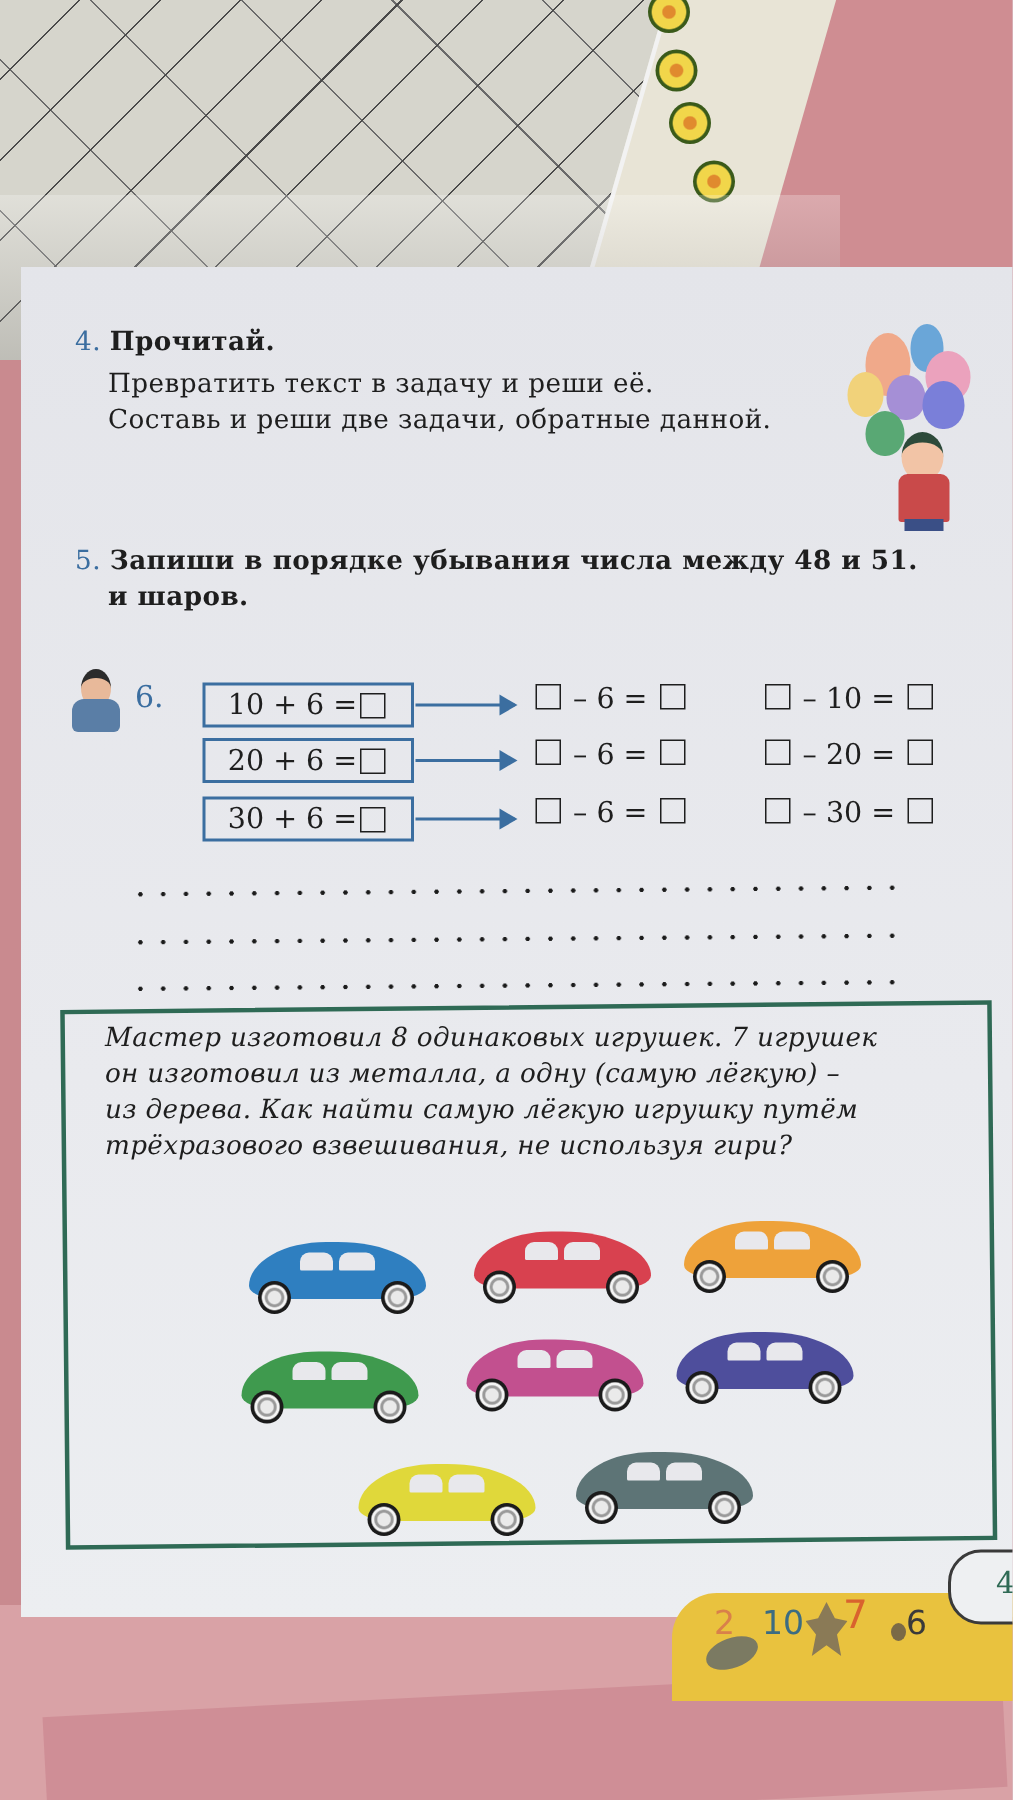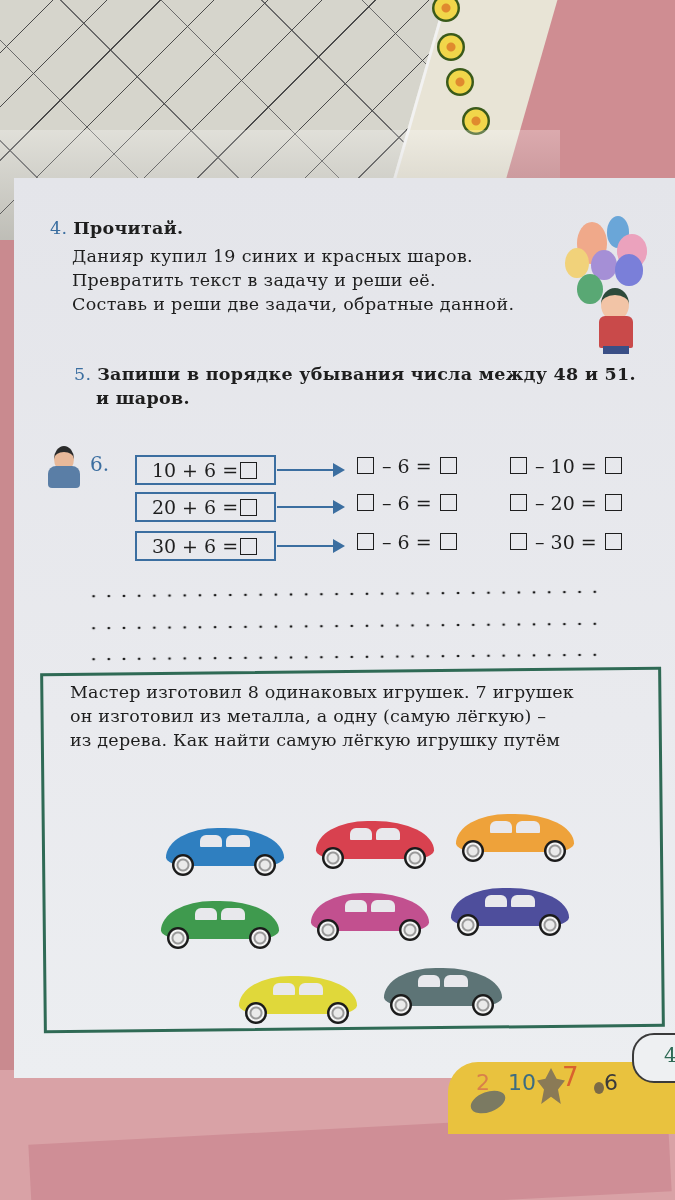--- a/index.html
+++ b/index.html
@@ -44,21 +44,21 @@
       position: absolute; left: 30px; top: 1128px; width: 640px; height: 80px;
       background: #cf8e96; transform: rotate(-3deg);
     }
     .task { position: absolute; color: #1e1e1e; font-size: 17.5px; line-height: 24px; letter-spacing: 0.3px; }
     .num { color: #3b6ea0; font-weight: normal; }
     .bold { font-weight: bold; }
     .t4 { left: 50px; top: 216px; width: 510px; }
     .t4 .head { display: block; margin-bottom: 4px; }
     .t4 .line { display: block; padding-left: 22px; }
     .t5 { left: 50px; top: 362px; width: 610px; }
-    .t5 .line { display: block; margin-left: 24px; }
+    .t5 .line { display: block; }
     .t5 .indent { padding-left: 22px; }
 
     .balloons { position: absolute; left: 565px; top: 212px; width: 100px; height: 140px; }
     .balloon { position: absolute; border-radius: 50% 50% 48% 48%; }
     .boy { position: absolute; }
 
     .kid { position: absolute; left: 46px; top: 444px; width: 36px; height: 46px; }
 
     .t6num { position: absolute; left: 90px; top: 452px; font-size: 20px; color: #3b6ea0; }
     .eqbox {
@@ -76,21 +76,21 @@
 
     .dots { position: absolute; left: 86px; width: 520px; height: 4px;
       background-image: radial-gradient(circle, #1a1a1a 1.3px, transparent 1.6px);
       background-size: 15.2px 4px; }
 
     .frame {
       position: absolute; left: 42px; top: 670px; width: 621px; height: 360px;
       border: 3px solid #2f6a55; box-sizing: border-box; transform: rotate(-0.6deg);
     }
     .riddle { position: absolute; left: 70px; top: 680px; width: 570px; font-size: 17.5px; line-height: 24px; color: #1e1e1e; letter-spacing: 0.2px; }
-    .riddle span { display: block; }
+    .riddle span { display: block; font-style: italic; }
 
     .car { position: absolute; width: 130px; height: 58px; }
     .car .body { position: absolute; left: 6px; top: 6px; width: 118px; height: 38px; border-radius: 48% 55% 20% 20% / 85% 85% 25% 25%; }
     .car .win { position: absolute; top: 13px; height: 12px; background: #e8e8ec; border-radius: 6px 6px 1px 1px; }
     .car .wheel { position: absolute; top: 32px; width: 22px; height: 22px; border-radius: 50%;
       background: radial-gradient(circle, #eaeaea 0 4px, #9a9a9a 5px 6px, #f4f4f4 7px 8px, #1b1b1b 9px 11px); }
 
     .footer-tab {
       position: absolute; left: 448px; top: 1062px; width: 240px; height: 72px;
       background: #e9c23e; border-radius: 30px 0 0 0;
@@ -116,21 +116,20 @@
 <div class="page-bottom"></div>
 <div class="pink-strip"></div>
 
 <div class="page"></div>
 
 <div class="task t4">
   <span class="head">
     <span class="num">4.</span>
     <span class="bold">Прочитай.</span>
   </span>
-  <span class="line">Данияр купил 19 синих и красных шаров.</span>
   <span class="line">Превратить текст в задачу и реши её.</span>
   <span class="line">Составь и реши две задачи, обратные данной.</span>
 </div>
 
 <div class="balloons">
   <div class="balloon" style="left:12px;top:10px;width:30px;height:42px;background:#f0a98a;"></div>
   <div class="balloon" style="left:42px;top:4px;width:22px;height:32px;background:#6aa6d8;"></div>
   <div class="balloon" style="left:52px;top:22px;width:30px;height:34px;background:#eba2bd;"></div>
   <div class="balloon" style="left:0px;top:36px;width:24px;height:30px;background:#f1d27a;"></div>
   <div class="balloon" style="left:26px;top:38px;width:26px;height:30px;background:#a58fd6;"></div>
@@ -193,20 +192,21 @@
 
 <div class="dots" style="top:592px;transform:rotate(-0.5deg)"></div>
 <div class="dots" style="top:624px;transform:rotate(-0.5deg)"></div>
 <div class="dots" style="top:655px;transform:rotate(-0.5deg)"></div>
 
 <div class="frame"></div>
 <div class="riddle">
   <span>Мастер изготовил 8 одинаковых игрушек. 7 игрушек</span>
   <span>он изготовил из металла, а одну (самую лёгкую) –</span>
   <span>из дерева. Как найти самую лёгкую игрушку путём</span>
+  <span>трёхразового взвешивания, не используя гири?</span>
 </div>
 
 <div id="cars">
     <div class="car" style="left: 160px; top: 822px;">
       <div class="body" style="background:#2f7fc0"></div>
       <div class="win" style="left:40px;width:22px"></div>
       <div class="win" style="left:66px;width:24px"></div>
       <div class="wheel" style="left:12px"></div>
       <div class="wheel" style="left:94px"></div>
     </div>

